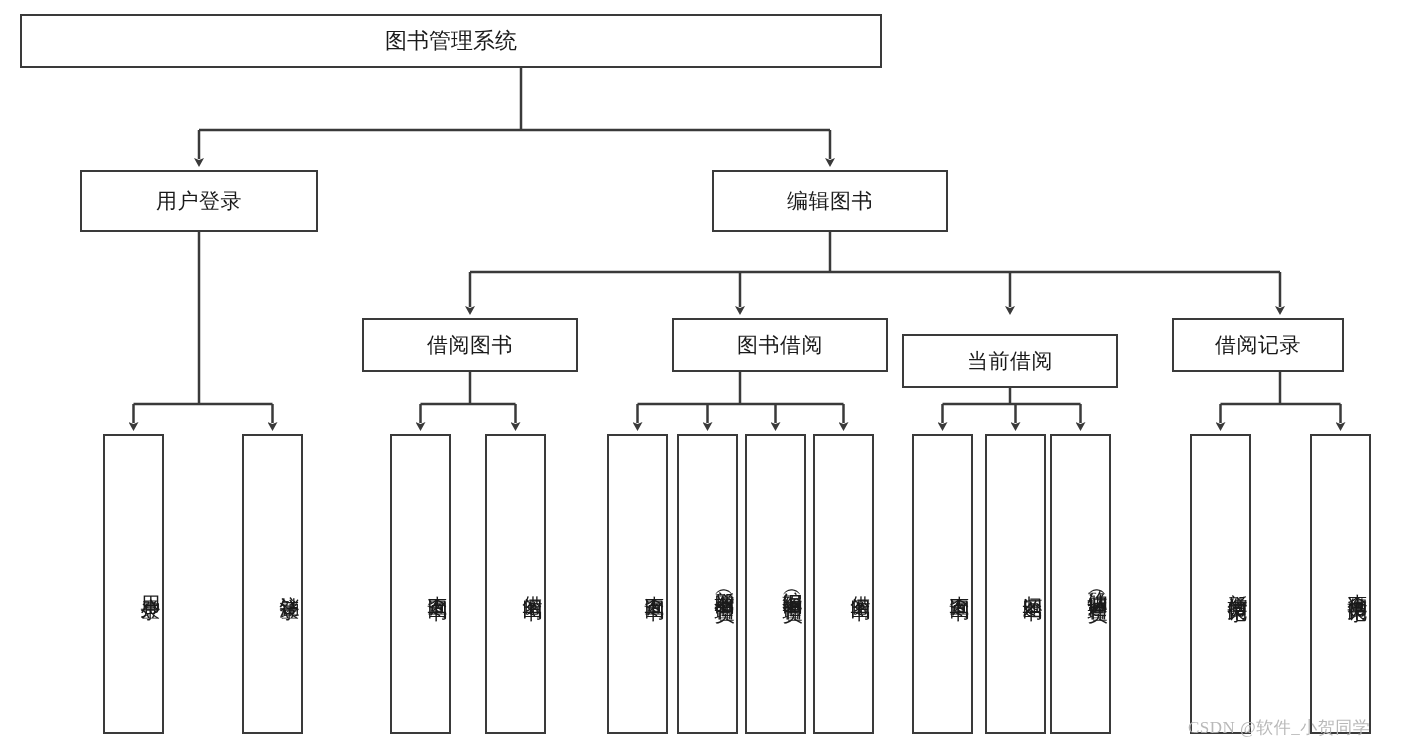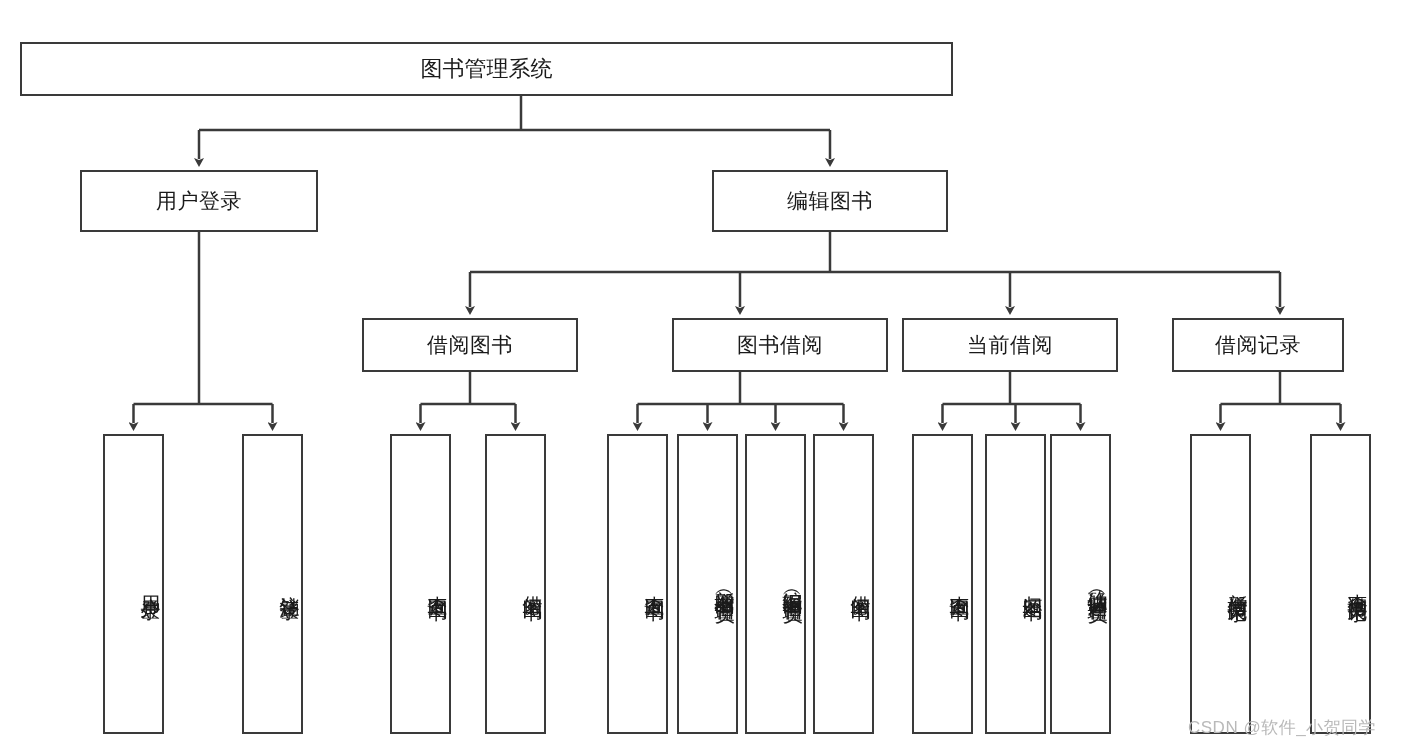--- a/index.html
+++ b/index.html
@@ -110,36 +110,36 @@
         <path d="M1015.5,404 L1015.5,423" stroke="#3a3a3a" stroke-width="2.5" fill="none" marker-end="url(#arrow)"></path>
         <path d="M1080.5,404 L1080.5,423" stroke="#3a3a3a" stroke-width="2.5" fill="none" marker-end="url(#arrow)"></path>
         <path d="M1280,372 L1280,404" stroke="#3a3a3a" stroke-width="2.5" fill="none"></path>
         <path d="M1220.5,404 L1340.5,404" stroke="#3a3a3a" stroke-width="2.5" fill="none"></path>
         <path d="M1220.5,404 L1220.5,423" stroke="#3a3a3a" stroke-width="2.5" fill="none" marker-end="url(#arrow)"></path>
         <path d="M1340.5,404 L1340.5,423" stroke="#3a3a3a" stroke-width="2.5" fill="none" marker-end="url(#arrow)"></path>
       </g>
   </svg>
 
   <div id="node-layer">
-      <div class="node node-root" id="node-root" style="left: 20px; top: 14px; width: 933px; height: 54px; margin-top: 28px;">
+      <div class="node node-root" id="node-root" style="left: 20px; top: 14px; width: 862px; height: 54px;">
         <span>图书管理系统</span>
       </div>
       <div class="node node-h" id="node-user-login" style="left: 80px; top: 170px; width: 238px; height: 62px;">
         <span>用户登录</span>
       </div>
       <div class="node node-h" id="node-book-manage" style="left: 712px; top: 170px; width: 236px; height: 62px;">
         <span>编辑图书</span>
       </div>
       <div class="node node-h" id="node-new-book-recommend" style="left: 362px; top: 318px; width: 216px; height: 54px;">
         <span>借阅图书</span>
       </div>
       <div class="node node-h" id="node-book-borrow" style="left: 632px; top: 318px; width: 216px; height: 54px; margin-left: 40px;">
         <span>图书借阅</span>
       </div>
-      <div class="node node-h" id="node-current-borrow" style="left: 902px; top: 318px; width: 216px; height: 54px;">
+      <div class="node node-h" id="node-current-borrow" style="left: 902px; top: 334px; width: 216px; height: 54px;">
         <span>当前借阅</span>
       </div>
       <div class="node node-h" id="node-borrow-record" style="left: 1172px; top: 318px; width: 172px; height: 54px;">
         <span>借阅记录</span>
       </div>
       <div class="node node-leaf" id="node-leaf-user-login" style="left: 103px; top: 434px; width: 61px; height: 300px;">
         <span class="vtext">用户登录</span>
       </div>
       <div class="node node-leaf" id="node-leaf-logout-login" style="left: 242px; top: 434px; width: 61px; height: 300px;">
         <span class="vtext">注销登录</span>
@@ -172,14 +172,14 @@
         <span class="vtext">确认归还（管理员）</span>
       </div>
       <div class="node node-leaf" id="node-leaf-add-record" style="left: 1190px; top: 434px; width: 61px; height: 300px;">
         <span class="vtext">新增借阅记录</span>
       </div>
       <div class="node node-leaf" id="node-leaf-query-record" style="left: 1310px; top: 434px; width: 61px; height: 300px;">
         <span class="vtext">查询借阅记录</span>
       </div>
     </div>
 
-  <div class="watermark" style="left: 1188px; top: 716px;">CSDN @软件_小贺同学</div>
+  <div class="watermark" style="left: 1188px; top: 716px; font-family: Liberation Serif, serif;">CSDN @软件_小贺同学</div>
 </div>
 
 </body></html>

